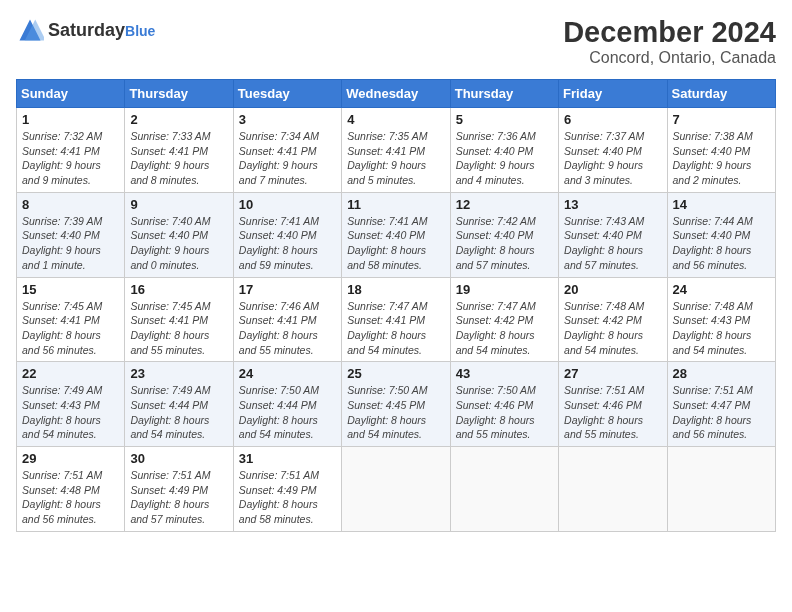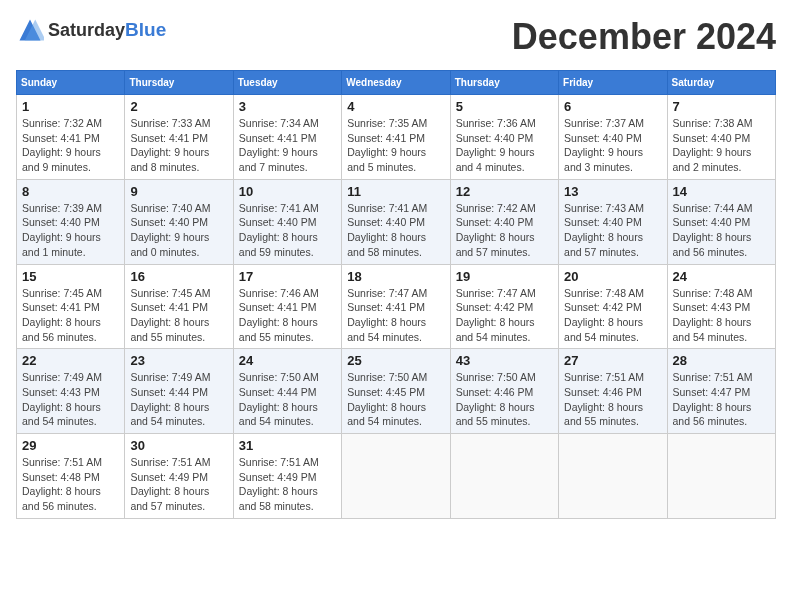--- a/index.html
+++ b/index.html
@@ -20,51 +20,51 @@
       display: flex;
       align-items: center;
       gap: 4px;
     }
     .logo-text-general {
       font-size: 18px;
       font-weight: bold;
       color: #333;
     }
     .logo-text-blue {
-      font-size: 19px;
+      font-size: 14px;
       font-weight: bold;
       color: #3a7bd5;
     }
     .logo-icon {
       width: 28px;
       height: 28px;
     }
     .title-area {
       text-align: right;
     }
     .month-title {
-      font-size: 36px;
+      font-size: 29px;
       font-weight: bold;
       color: #333;
     }
     .location-title {
       font-size: 16px;
       color: #555;
     }
     .calendar {
       width: 100%;
       border-collapse: collapse;
       font-size: 11px;
     }
     .calendar th {
       background: #3a7bd5;
       color: #fff;
       padding: 6px 4px;
       text-align: left;
-      font-size: 10px;
+      font-size: 13px;
       font-weight: bold;
       border: 1px solid #2a6bc5;
     }
     .calendar td {
       border: 1px solid #ccc;
       vertical-align: top;
       padding: 4px 5px;
       width: calc(100%/7);
       min-height: 80px;
       background: #fff;
@@ -76,40 +76,42 @@
       font-size: 13px;
       font-weight: bold;
       color: #222;
       display: block;
       margin-bottom: 2px;
     }
     .day-info {
       color: #444;
       font-size: 10.5px;
       line-height: 1.4;
+      font-style: italic;
     }
     .row-shade td {
       background: #f0f4fa;
     }
   </style>
 </head>
 <body>
 
 <div class="header-area">
   <div class="logo">
     <svg class="logo-icon" viewBox="0 0 32 32">
       <polygon points="16,4 28,28 4,28" fill="#3a7bd5"></polygon>
       <polygon points="22,4 34,28 10,28" fill="#5a9be5" opacity="0.5"></polygon>
     </svg>
     <div>
       <span class="logo-text-general">Saturday</span><span class="logo-text-blue">Blue</span>
     </div>
   </div>
   <div class="title-area">
     <div class="month-title">December 2024</div>
+    <div class="location-title">Concord, Ontario, Canada</div>
   </div>
 </div>
 
 <table class="calendar">
   <thead>
     <tr>
     <th>Sunday</th>
         <th>Thursday</th>
         <th>Tuesday</th>
         <th>Wednesday</th>

